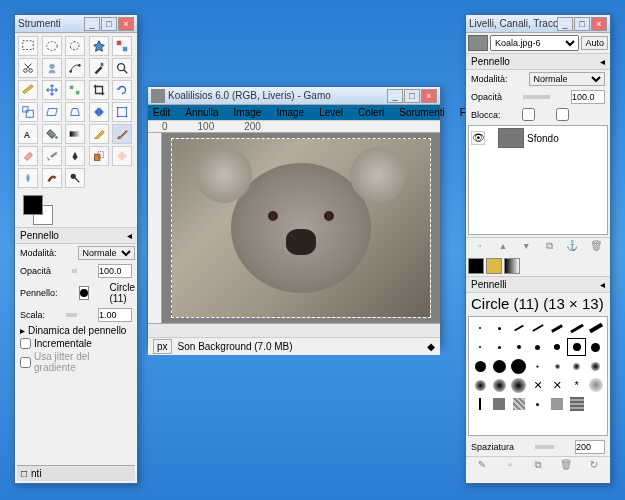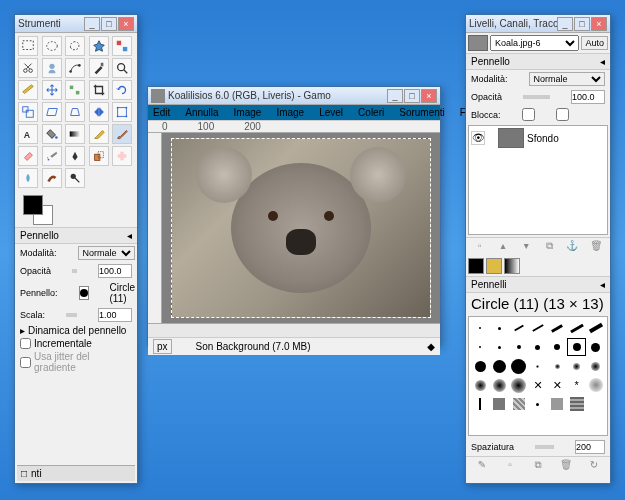--- a/index.html
+++ b/index.html
@@ -48,21 +48,21 @@
 .ruler-v { width: 14px; background: #f0f0f0; border-right: 1px solid #aaa; }
 .canvas { flex: 1; background: #808080; display: flex; align-items: center; justify-content: center; position: relative; overflow: hidden; }
 .koala { width: 260px; height: 180px; background: linear-gradient(135deg, #8a8578 0%, #b5ac9c 30%, #9c9485 60%, #6b6358 100%); position: relative; border: 1px dashed #fff; }
 .koala::before { content: ""; position: absolute; left: 50%; top: 50%; width: 140px; height: 130px; background: radial-gradient(ellipse, #a8a096 0%, #8a8278 60%, #6b635a 100%); border-radius: 50%; transform: translate(-50%, -50%); }
 .koala::after { content: ""; position: absolute; left: 50%; top: 58%; width: 30px; height: 26px; background: #2a2420; border-radius: 40%; transform: translate(-50%, -50%); }
 .k-ear-l, .k-ear-r { position: absolute; width: 56px; height: 56px; background: radial-gradient(circle, #c4bcb0 0%, #9c9488 70%); border-radius: 50%; top: 8px; }
 .k-ear-l { left: 24px; } .k-ear-r { right: 24px; }
 .k-eye-l, .k-eye-r { position: absolute; width: 10px; height: 10px; background: #3a2418; border-radius: 50%; top: 72px; }
 .k-eye-l { left: 96px; } .k-eye-r { right: 96px; }
 .scrollbar-h { height: 14px; background: #e8e8e8; border-top: 1px solid #aaa; }
-.statusbar { height: 18px; background: #f0f0f0; border-top: 1px solid #ccc; display: flex; align-items: center; padding: 0 5px; gap: 24px; font-size: 9px; }
+.statusbar { height: 18px; background: #f0f0f0; border-top: 1px solid #ccc; display: flex; align-items: center; padding: 0 5px; gap: 6px; font-size: 9px; }
 .statusbar .zoom { border: 1px solid #aaa; padding: 1px 3px; }
 .bottom-status { position: absolute; bottom: 2px; left: 2px; right: 2px; height: 16px; background: #e0e0e0; border-top: 1px solid #aaa; display: flex; align-items: center; padding: 0 4px; font-size: 9px; gap: 4px; }
 </style>
 </head>
 <body>
 
 <div class="window toolbox">
   <div class="titlebar">
     <span class="title-text">Strumenti</span>
     <div class="winbtns">

